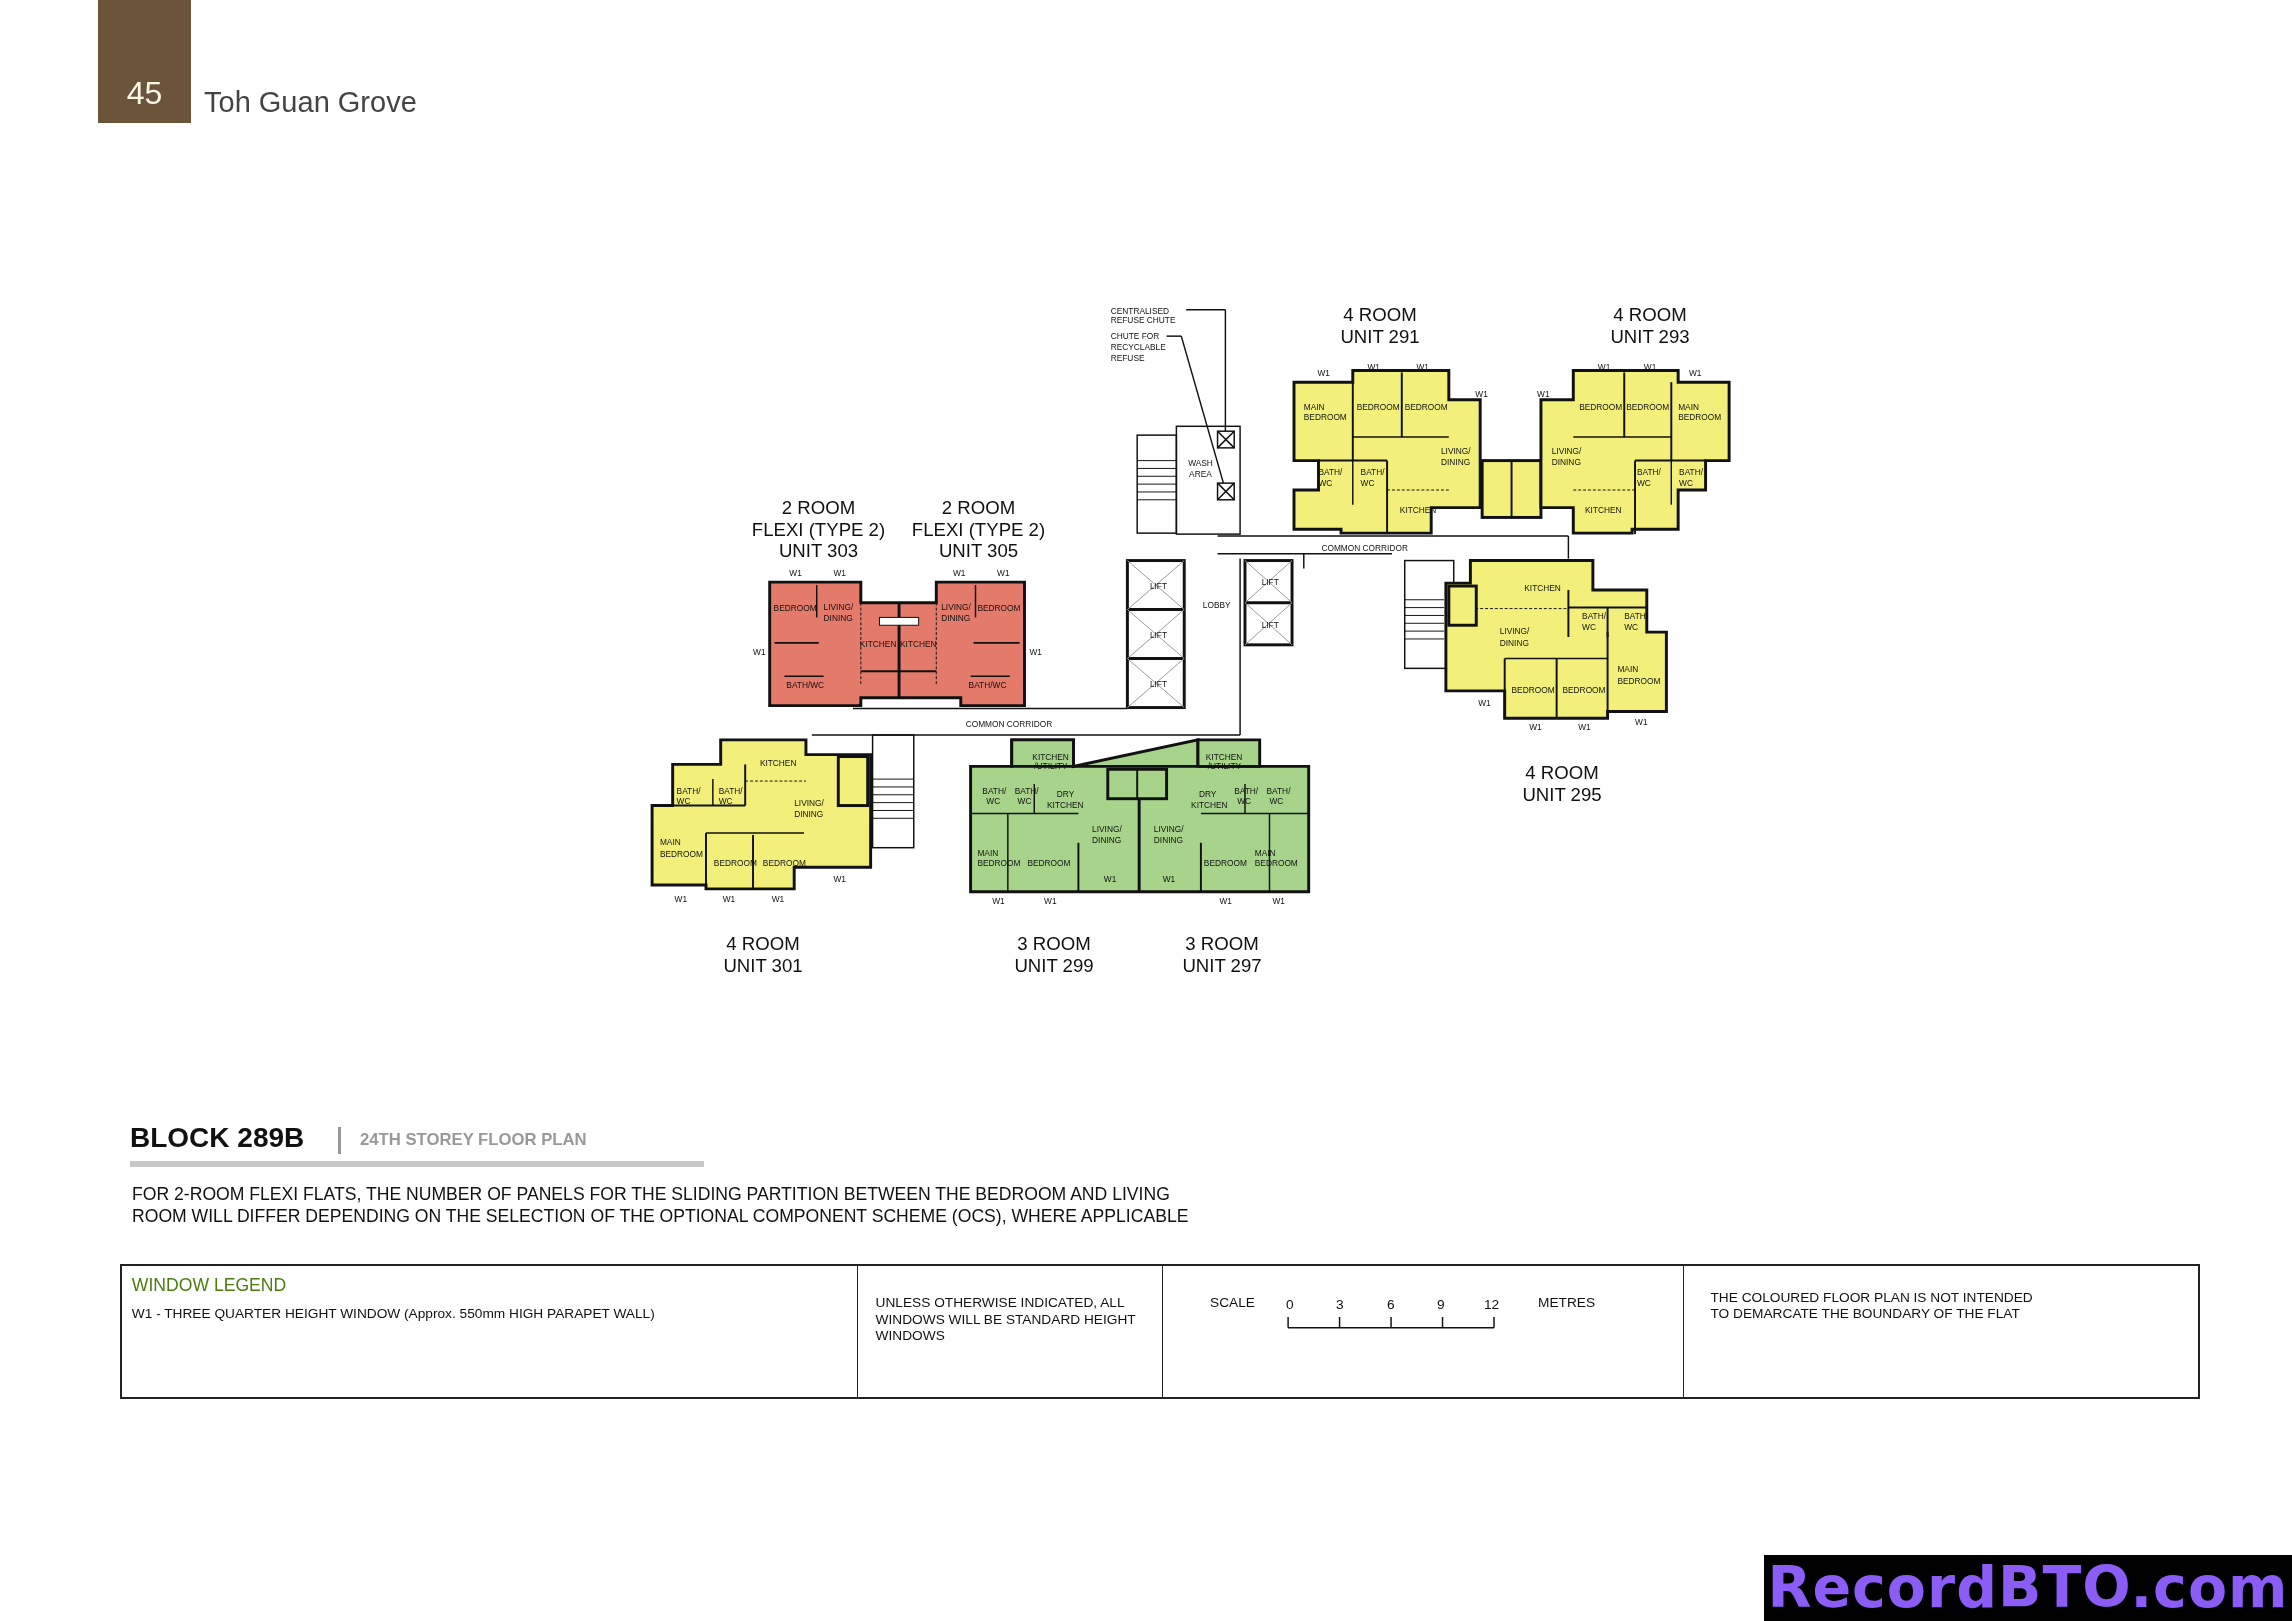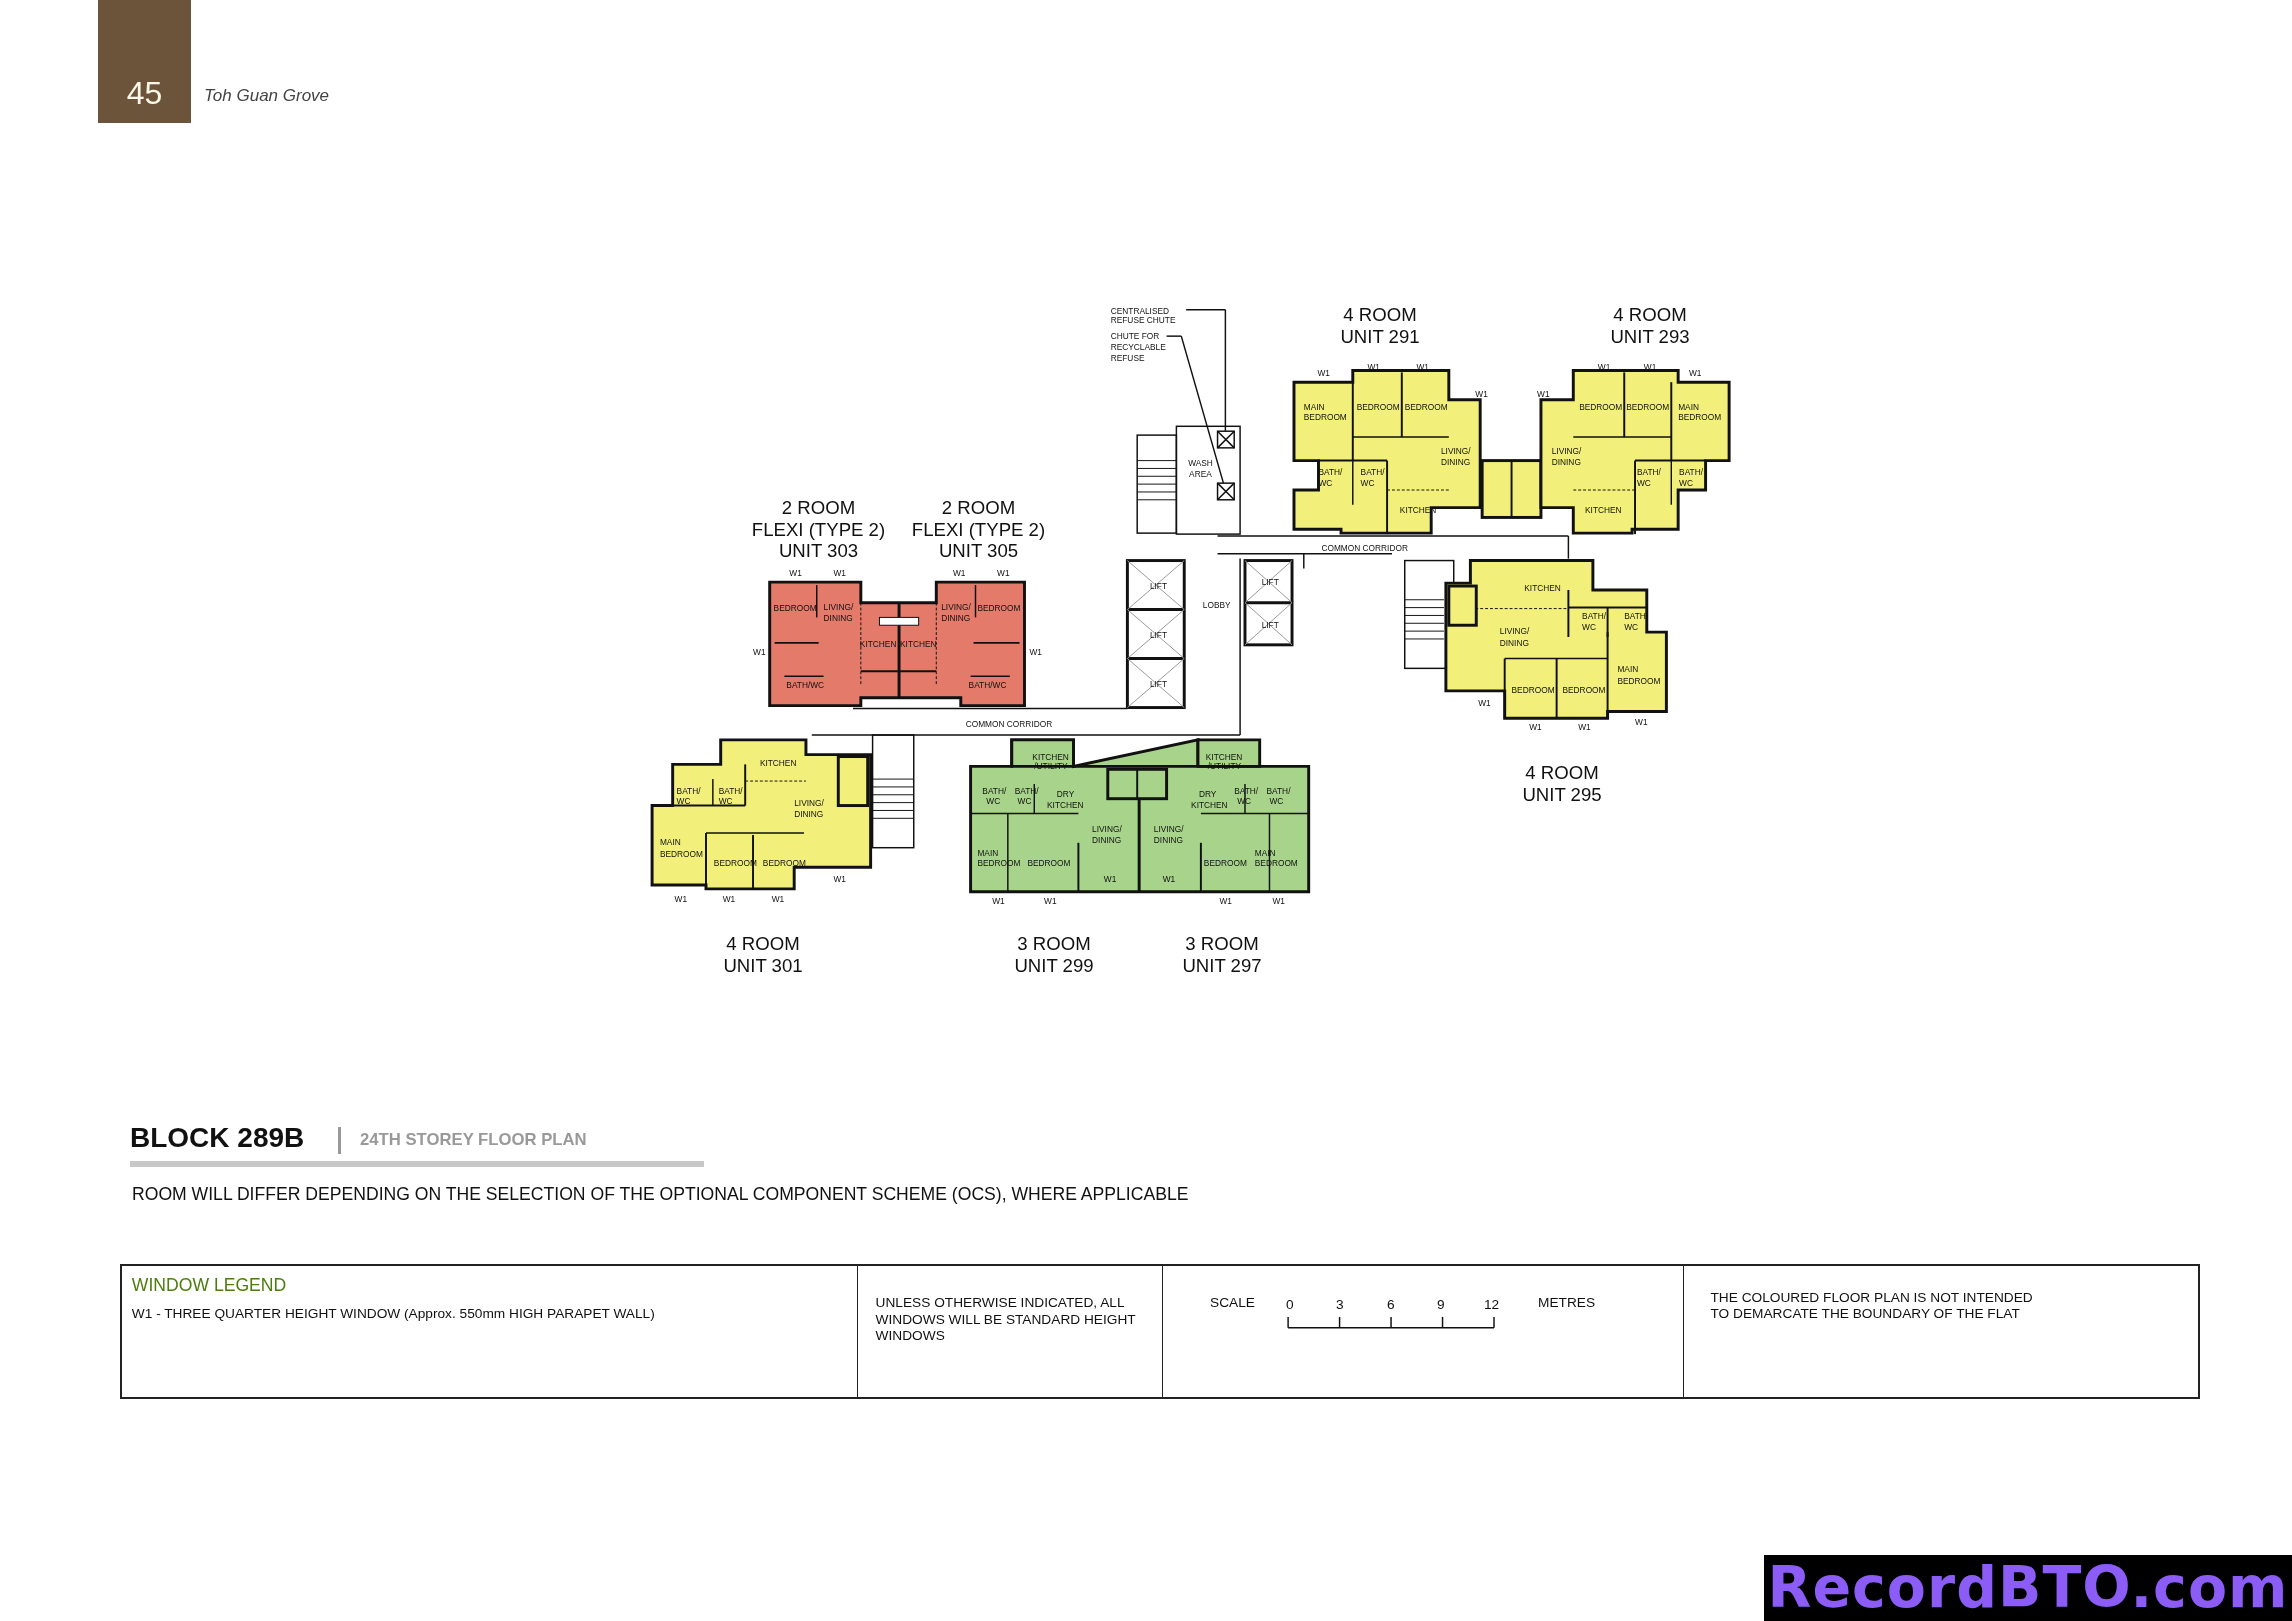--- a/index.html
+++ b/index.html
@@ -1,20 +1,20 @@
 <!DOCTYPE html>
 <html><head>
 <meta charset="utf-8">
 <style>
   html,body{margin:0;padding:0;background:#fff;}
   body{width:2293px;height:1621px;position:relative;overflow:hidden;font-family:"Liberation Sans",sans-serif;color:#111;}
   .abs{position:absolute;}
   .page-tab{left:98px;top:0;width:93px;height:123px;background:#6b5439;}
   .page-num{left:98px;top:76px;width:93px;text-align:center;color:#fbf6e6;font-size:32px;line-height:35px;}
-  .doc-title{left:204px;top:86px;font-size:17px;color:#444;font-style:italic;}
+  .doc-title{left:204px;top:86px;font-size:29px;color:#444;}
   .unit-label{font-size:18.6px;line-height:21.6px;text-align:center;color:#111;white-space:nowrap;}
   .block-title{left:130px;top:1122px;font-size:28px;font-weight:bold;color:#111;}
   .block-sep{left:338px;top:1127px;width:2.9px;height:27.4px;background:#999;}
   .block-sub{left:360px;top:1130px;font-size:16.7px;font-weight:bold;color:#999;}
   .block-rule{left:130px;top:1161px;width:574px;height:5.9px;background:#c8c8c8;}
   .note{left:132px;top:1184px;font-size:17.6px;line-height:21.6px;color:#111;}
   .legend-box{left:120px;top:1264px;width:2080px;height:135px;border:2px solid #222;box-sizing:border-box;}
   .legend-cell{position:absolute;top:0;height:100%;box-sizing:border-box;}
   .legend-cell+.legend-cell{border-left:1.5px solid #222;}
   .lg-title{font-size:17.6px;color:#4d7c0f;}
@@ -349,20 +349,21 @@
     <text x="768" y="668">W1</text>
       <text x="1050" y="668">W1</text>
   </g>
 </svg>
 
 <div class="abs block-title">BLOCK 289B</div>
 <div class="abs block-sep"></div>
 <div class="abs block-sub">24TH STOREY FLOOR PLAN</div>
 <div class="abs block-rule"></div>
 <div class="abs note">
+  <div>FOR 2-ROOM FLEXI FLATS, THE NUMBER OF PANELS FOR THE SLIDING PARTITION BETWEEN THE BEDROOM AND LIVING</div>
   <div>ROOM WILL DIFFER DEPENDING ON THE SELECTION OF THE OPTIONAL COMPONENT SCHEME (OCS), WHERE APPLICABLE</div>
 </div>
 
 <div class="abs legend-box">
   <div class="legend-cell" style="left:0;width:735px;padding:8.8px 9.8px;">
     <div class="lg-title">WINDOW LEGEND</div>
     <div class="lg-text" style="margin-top:9.8px;">W1 - THREE QUARTER HEIGHT WINDOW (Approx. 550mm HIGH PARAPET WALL)</div>
   </div>
   <div class="legend-cell" style="left:735px;width:305px;padding:29px 17.6px;">
     <div class="lg-text">UNLESS OTHERWISE INDICATED, ALL</div>

